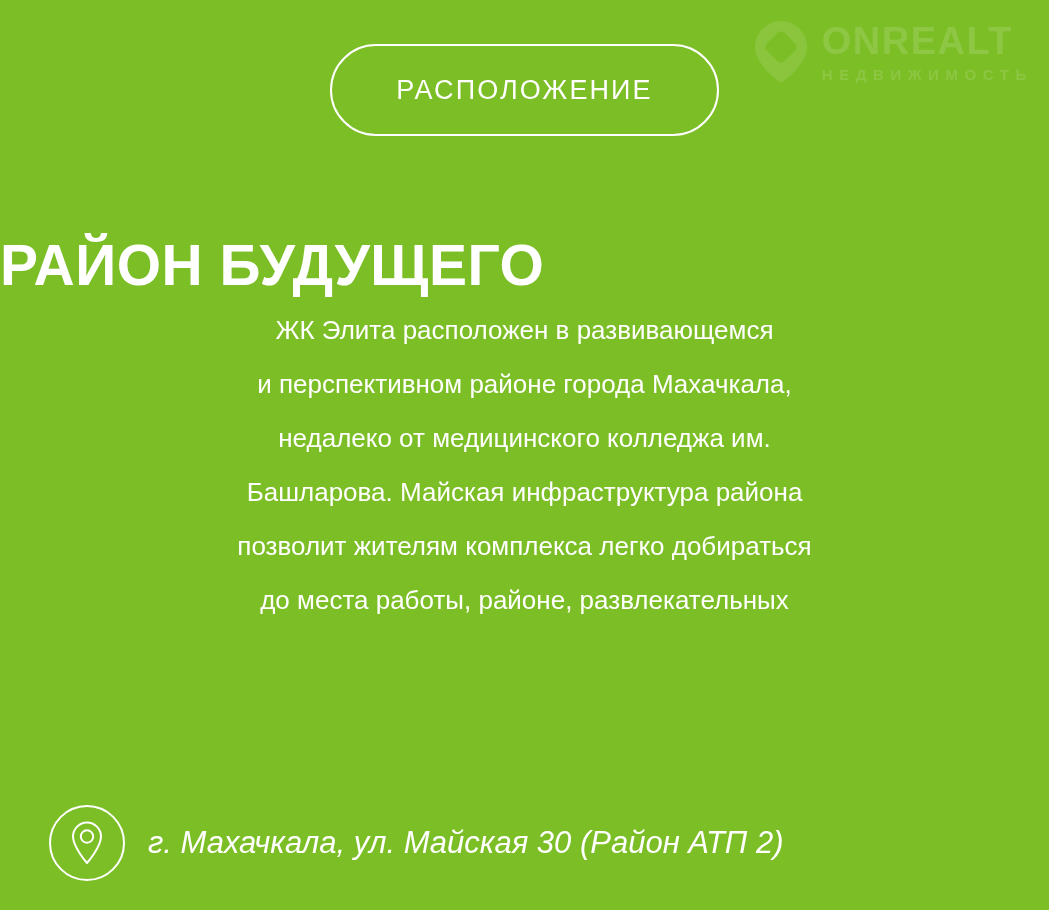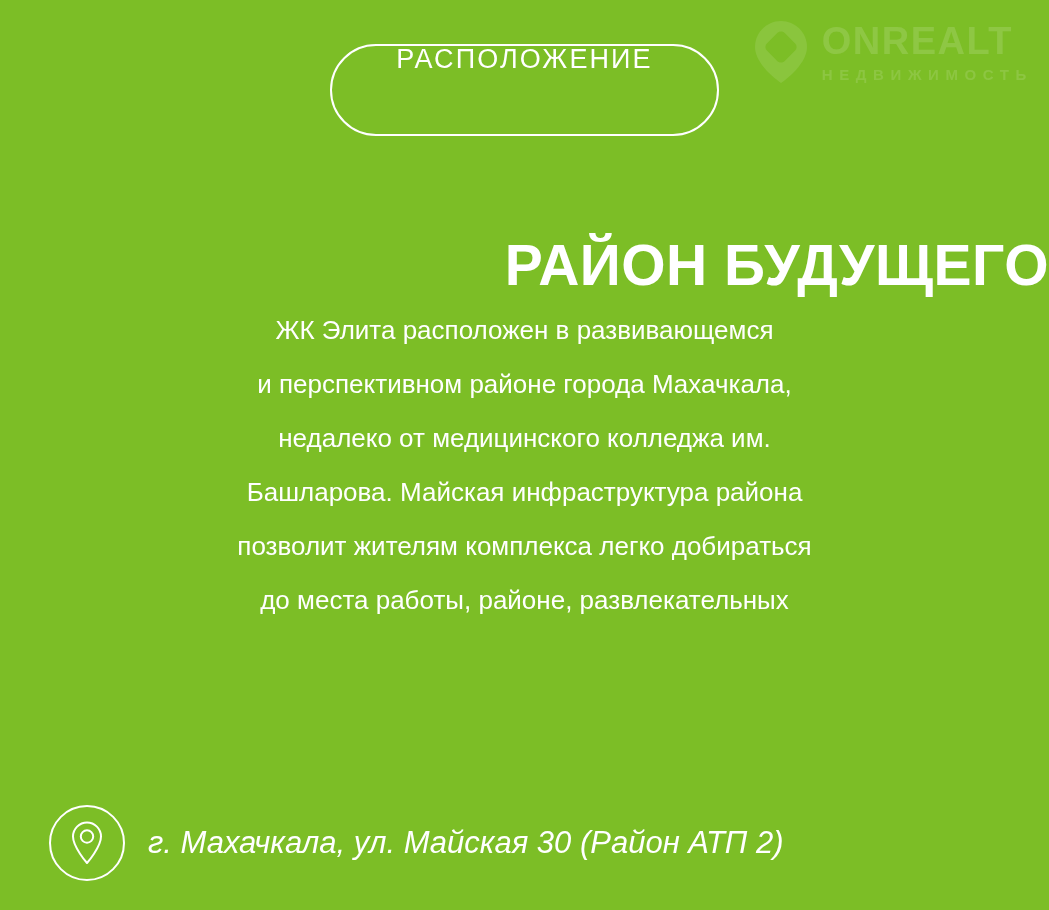--- a/index.html
+++ b/index.html
@@ -69,21 +69,21 @@
     position: absolute;
     top: 44px;
     left: 0;
     width: 100%;
     display: flex;
     justify-content: center;
     z-index: 10;
   }
   .badge {
     display: inline-flex;
-    align-items: flex-start;
+    align-items: center;
     justify-content: center;
     height: 92px;
     padding: 0 64px;
     border: 2px solid #ffffff;
     border-radius: 999px;
     background: transparent;
     box-sizing: border-box;
   }
   .badge-label {
     color: #ffffff;
@@ -93,21 +93,21 @@
     white-space: nowrap;
     line-height: 1;
   }
 
   
   .heading {
     position: absolute;
     top: 196px;
     left: 0;
     width: 100%;
-    text-align: right;
+    text-align: left;
     color: #ffffff;
     font-size: 57px;
     font-weight: bold;
     letter-spacing: 0.5px;
     line-height: 1.1;
     white-space: nowrap;
   }
 
   
   .body-copy {

